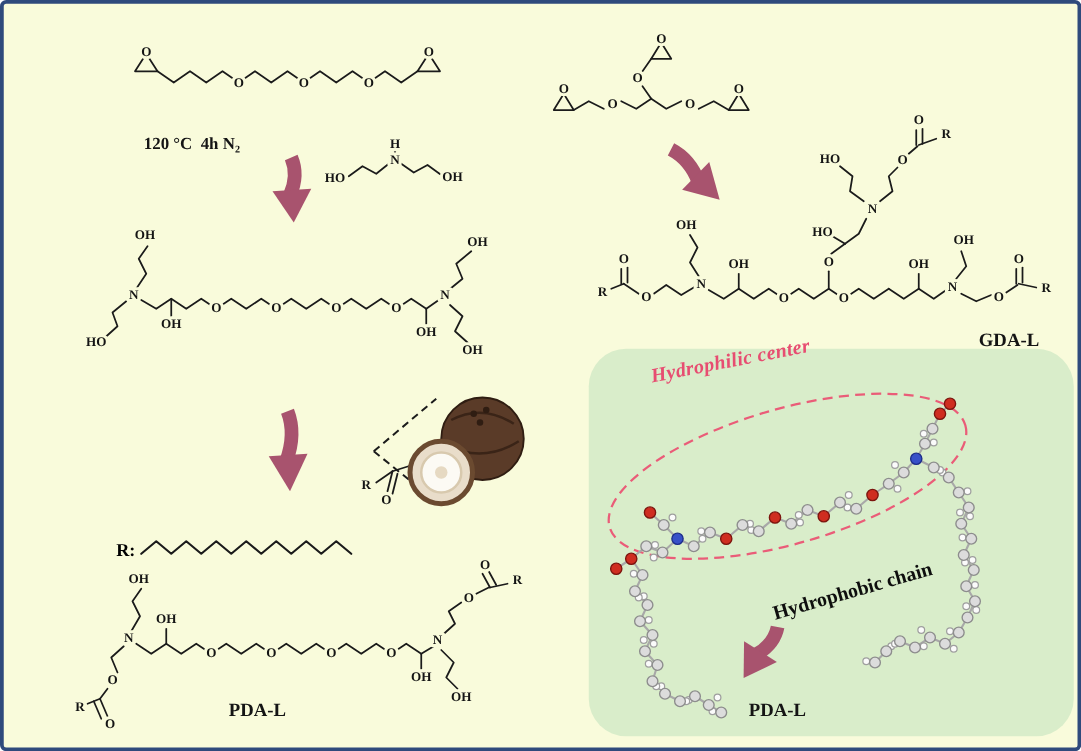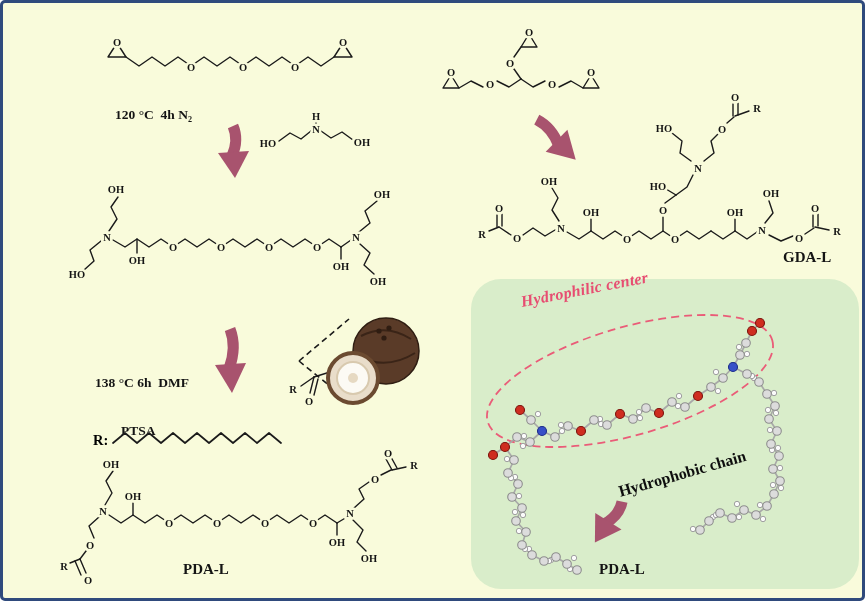--- a/index.html
+++ b/index.html
@@ -71,24 +71,20 @@
     <text class="atom" x="108" y="76">O</text>
     <text class="atom" x="156" y="76">O</text>
     <text class="atom" x="204" y="76">O</text>
     <text class="atom" x="252" y="76">O</text>
     <text class="atom" x="276" y="95">OH</text>
     <text class="atom" x="291" y="66">N</text>
     <text class="atom" x="317" y="23">OH</text>
     <text class="atom" x="313" y="110">OH</text>
   </svg>
 
-  <div class="abs cond" style="left:92px;top:340px">
-    <div>138 °C 6h  DMF</div>
-    <div style="margin-left:26px">PTSA</div>
-  </div>
 
   <svg class="abs arrow" style="left:203px;top:322px" width="50" height="72">
     <path class="shaft" d="M24,4 Q31,22 23,44"></path>
     <polygon points="9,40 40,38 26,68"></polygon>
   </svg>
 
   <svg class="abs" style="left:280px;top:350px" width="75" height="60">
     <path class="bond" d="M18,33 L31,24"></path>
     <path class="bond" d="M31,24 L27,40"></path>
     <path class="bond" d="M35,26 L31,42"></path>
@@ -220,21 +216,21 @@
     <text class="atom" x="247" y="40">O</text>
     <text class="atom" x="260" y="8">O</text>
     <text class="atom" x="282" y="19">R</text>
     <text class="atom" x="260" y="123">OH</text>
     <text class="atom" x="287" y="141">N</text>
     <text class="atom" x="296" y="104">OH</text>
     <text class="atom" x="324" y="149">O</text>
     <text class="atom" x="340" y="119">O</text>
     <text class="atom" x="362" y="142">R</text>
   </svg>
-  <div class="abs struct-label" style="left:780px;top:246px">GDA-L</div>
+  <div class="abs struct-label" style="left:780px;top:262px">GDA-L</div>
 
   <div class="abs panel" style="left:468px;top:276px;width:388px;height:310px">
     <svg class="abs" style="left:0;top:0" width="388" height="310">
       <ellipse cx="159" cy="102" rx="148" ry="54" transform="rotate(-16 159 102)" fill="none" stroke="#ea5c78" stroke-width="1.8" stroke-dasharray="8 5"></ellipse>
     </svg>
     <svg id="mol3d" class="abs" style="left:0;top:0" width="388" height="310">
         <line x1="22" y1="176" x2="34" y2="168" stroke="#a8a8a8" stroke-width="1.7"></line>
         <line x1="34" y1="168" x2="46" y2="158" stroke="#a8a8a8" stroke-width="1.7"></line>
         <line x1="46" y1="158" x2="59" y2="163" stroke="#a8a8a8" stroke-width="1.7"></line>
         <line x1="59" y1="163" x2="71" y2="152" stroke="#a8a8a8" stroke-width="1.7"></line>

